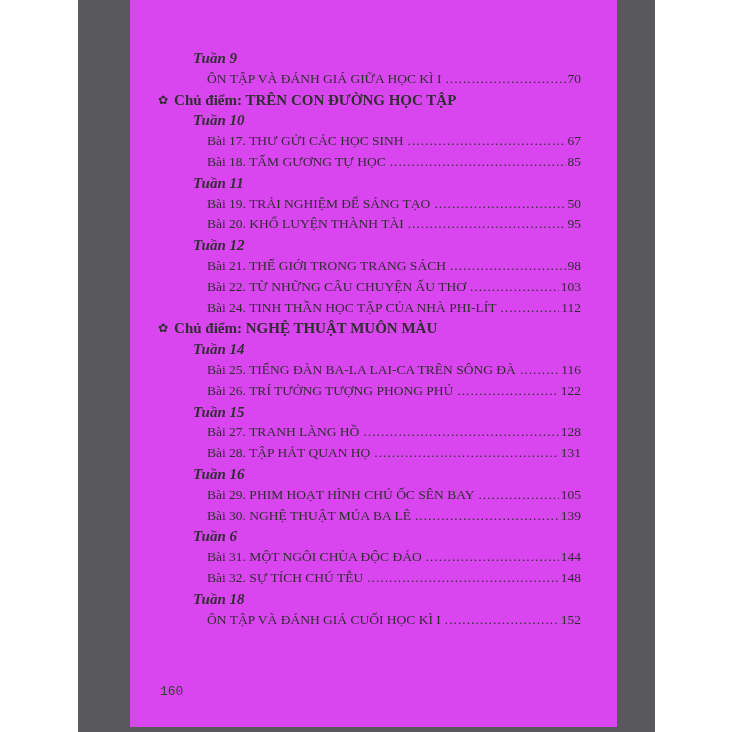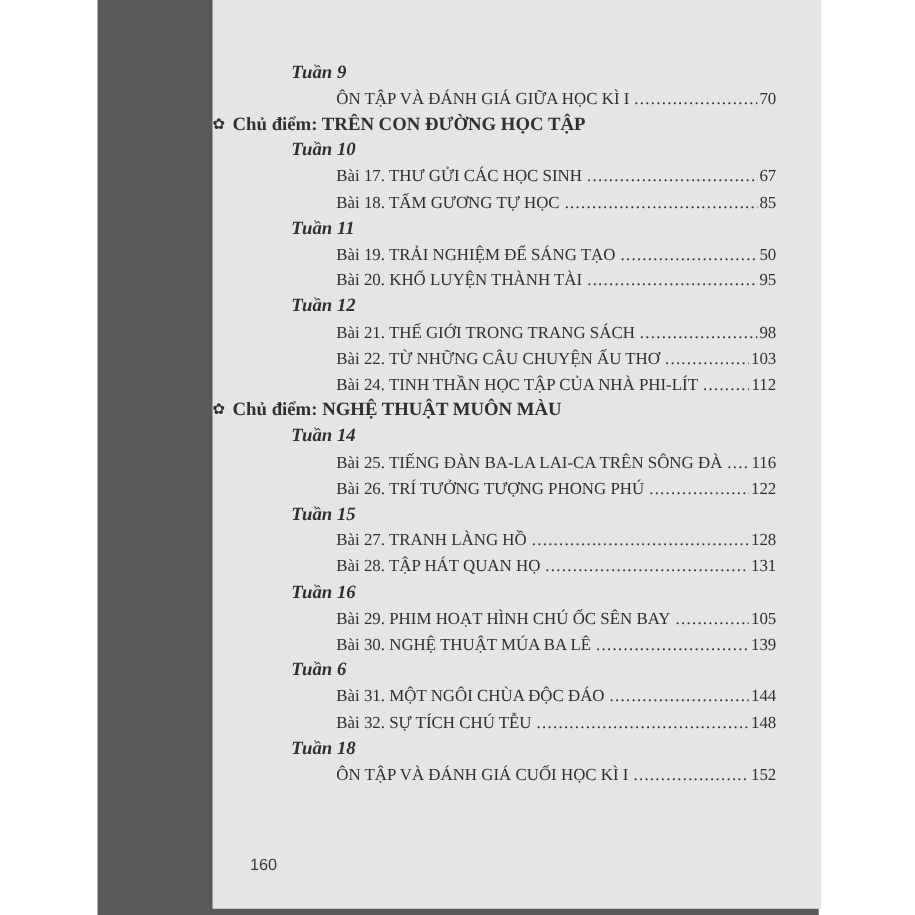--- a/index.html
+++ b/index.html
@@ -13,75 +13,74 @@
   .photo {
     position: absolute;
     left: 78px; top: 0;
     width: 577px; height: 732px;
     background: #59595b;
   }
   .page {
     position: absolute;
     left: 52px; top: 0;
     width: 487px; height: 727px;
-    background: #e5e5e5;
-    margin-left: 40px;
+    background: #d946ef;
   }
   .content {
     position: absolute;
     left: 0; top: 48px;
     width: 451px;
   }
   .row {
     height: 20.8px;
     line-height: 20.8px;
     color: #2f2f31;
     white-space: nowrap;
   }
   .row.week { padding-left: 63px; }
   .week-label {
     font-weight: bold;
     font-style: italic;
     font-size: 15px;
   }
-  .row.theme { }
+  .row.theme { padding-left: 28px; }
   .theme-label {
     font-weight: bold;
     font-size: 15px;
   }
   .florette {
     font-family: "DejaVu Sans", sans-serif;
     font-size: 12px;
     margin-right: 6px;
     position: relative;
     top: -1px;
   }
   .row.entry {
-    padding-left: 99px;
+    padding-left: 77px;
     display: flex;
     align-items: baseline;
     font-size: 13.5px;
   }
   .entry-title { flex: 0 0 auto; }
   .dots {
     flex: 1 1 auto;
     min-width: 0;
     overflow: hidden;
     white-space: nowrap;
     margin: 0 2px 0 4px;
     letter-spacing: 1px;
   }
   .dots::after {
     content: "........................................................................................................................";
   }
   .pagenum { flex: 0 0 auto; }
   .footer {
     position: absolute;
     left: 30px; top: 684px;
-    font-family: Liberation Sans, sans-serif;
+    font-family: Liberation Mono, monospace;
     font-size: 13px;
     color: #3c3c3e;
   }
 </style>
 </head>
 <body>
 
 <div class="photo">
   <div class="page">
     <div class="content" id="toc">

